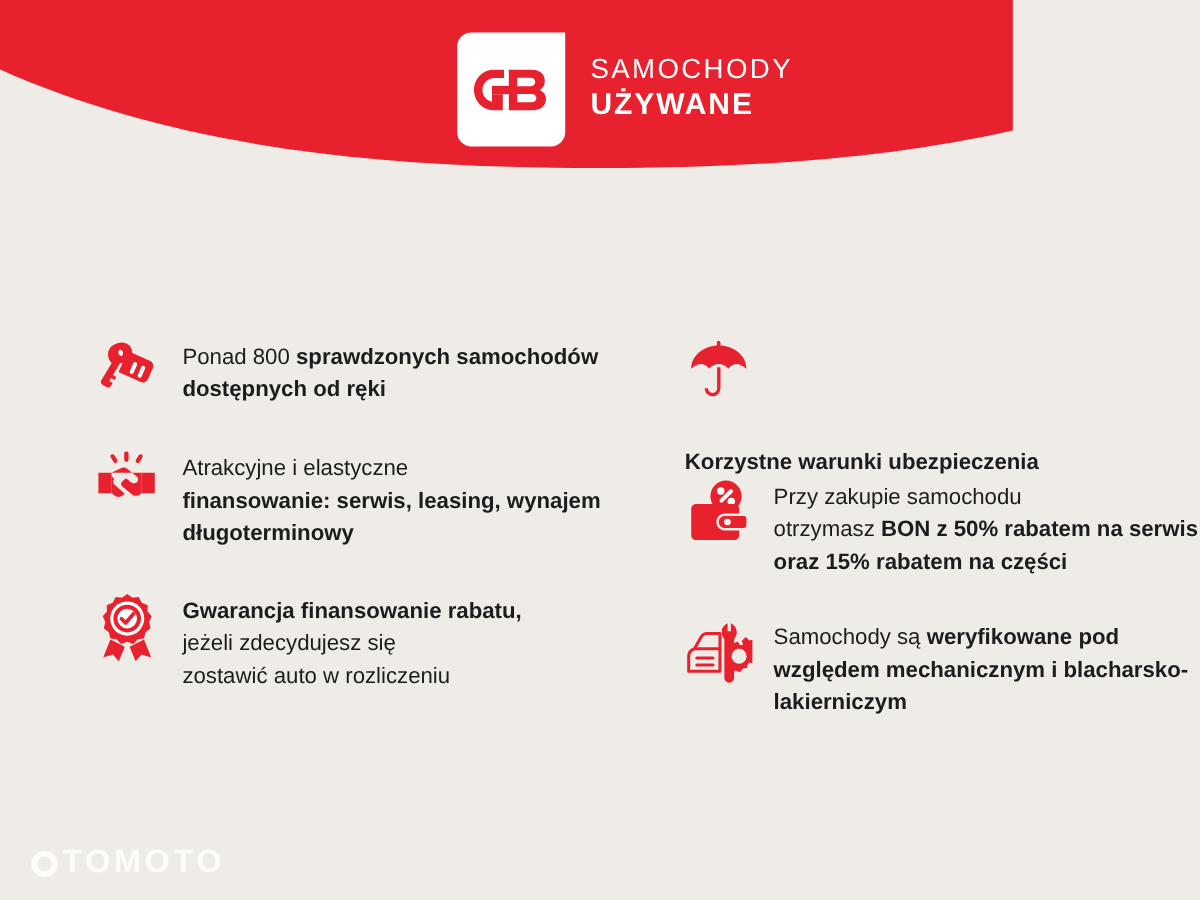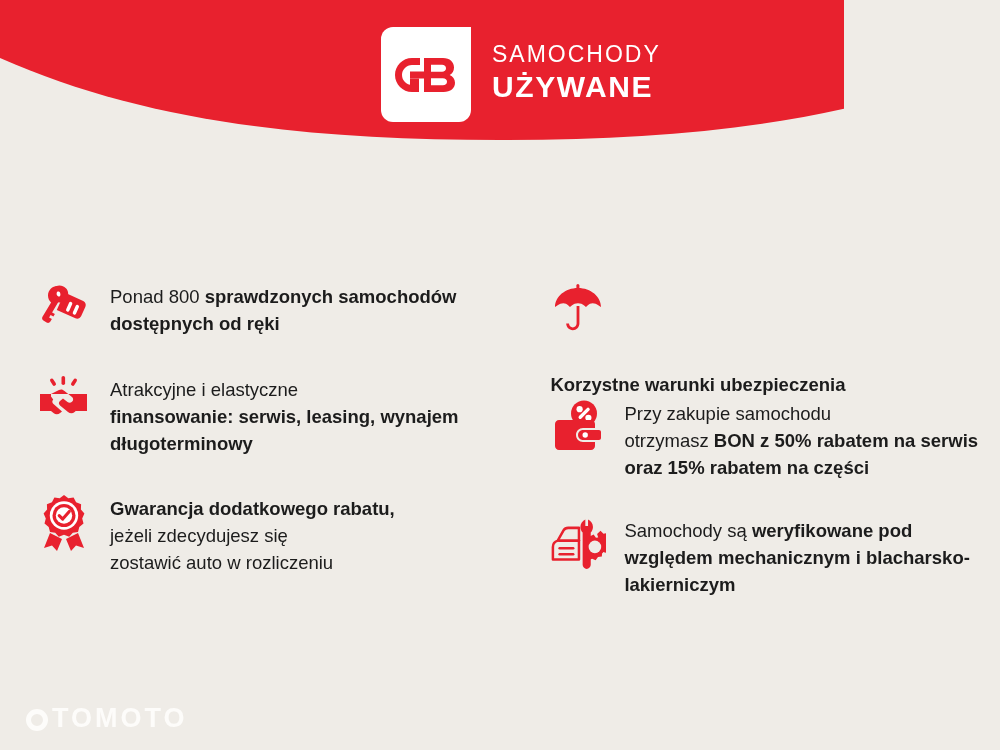--- a/index.html
+++ b/index.html
@@ -59,39 +59,39 @@
   }
   #brand-line-1 {
     color: #ffffff;
     font-size: 23px;
     letter-spacing: 2.0px;
     font-weight: 400;
     margin-bottom: 6px;
   }
   #brand-line-2 {
     color: #ffffff;
-    font-size: 30px;
+    font-size: 25px;
     letter-spacing: 1.6px;
     font-weight: 700;
   }
 
   
   #features {
     position: absolute;
     left: 0;
     top: 255px;
     width: 1000px;
     display: flex;
   }
   .feature-column {
     width: 500px;
     display: flex;
     flex-direction: column;
   }
-  .feature-column.left  { padding-left: 36px; }
+  .feature-column.left  { padding-left: 78px; }
   .feature-column.right { padding-left: 533px; margin-left: -500px; width: 467px; }
 
   .feature-item {
     display: flex;
     align-items: flex-start;
     gap: 18px;
   }
   .feature-icon {
     flex: 0 0 auto;
     width: 56px;
@@ -237,21 +237,21 @@
                      L26,39.8 L20.8,41.7 L17.2,37.8 L12,37 L10.7,31.9 L6.5,28.6
                      L7.8,23.4 L5.6,18.6 L9.1,14.6 L8.9,9.3 L13.9,7.3 L16.4,2.6
                      L21.7,3.2 Z"></path>
             <circle cx="26" cy="20.5" r="14.2" fill="#ffffff"></circle>
             <circle cx="26" cy="20.5" r="11.5"></circle>
             <circle cx="26" cy="20.5" r="8.2" fill="#ffffff"></circle>
             <path d="M21.2,20.6 L24.7,24.1 L31.3,16.4" stroke="#e8212e" stroke-width="3.1" fill="none" stroke-linecap="round" stroke-linejoin="round"></path>
           </g>
         </svg>
       </span>
-      <span class="feature-text"><b>Gwarancja dodatkowego rabatu,</b><br>jeżeli zdecydujesz się<br>zostawić auto w rozliczeniu</span>
+      <span class="feature-text"><b>Gwarancja finansowanie rabatu,</b><br>jeżeli zdecydujesz się<br>zostawić auto w rozliczeniu</span>
     </div>
   </div>
 
   <div class="feature-column right">
 
     <div class="feature-item">
       <span class="feature-icon">
         <svg width="50" height="50" viewBox="0 0 50 50">
           <g fill="#e8212e">
             <rect x="23.4" y="1" width="3" height="6" rx="1.5"></rect>

